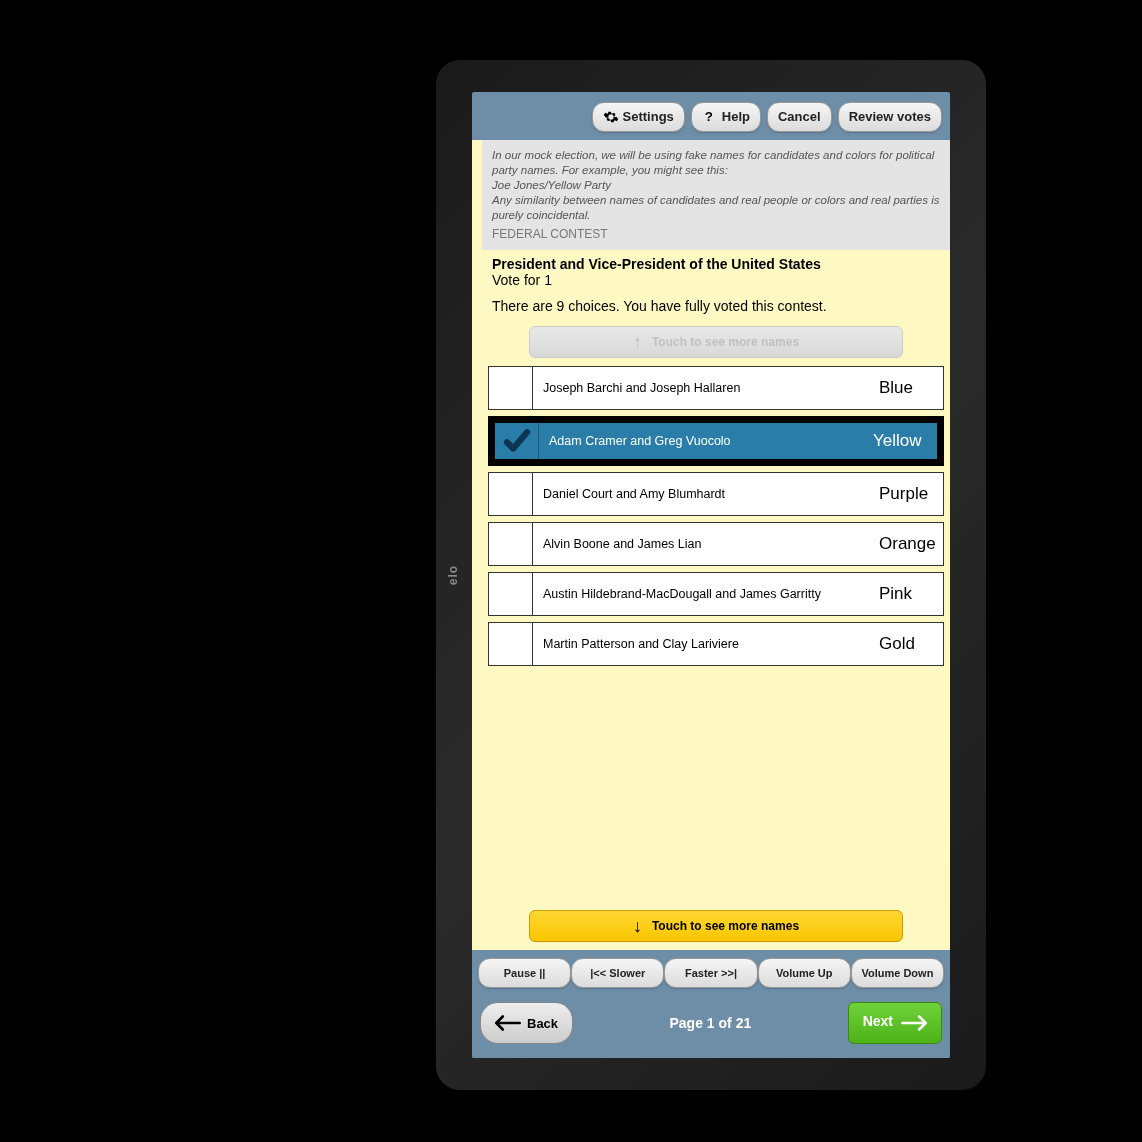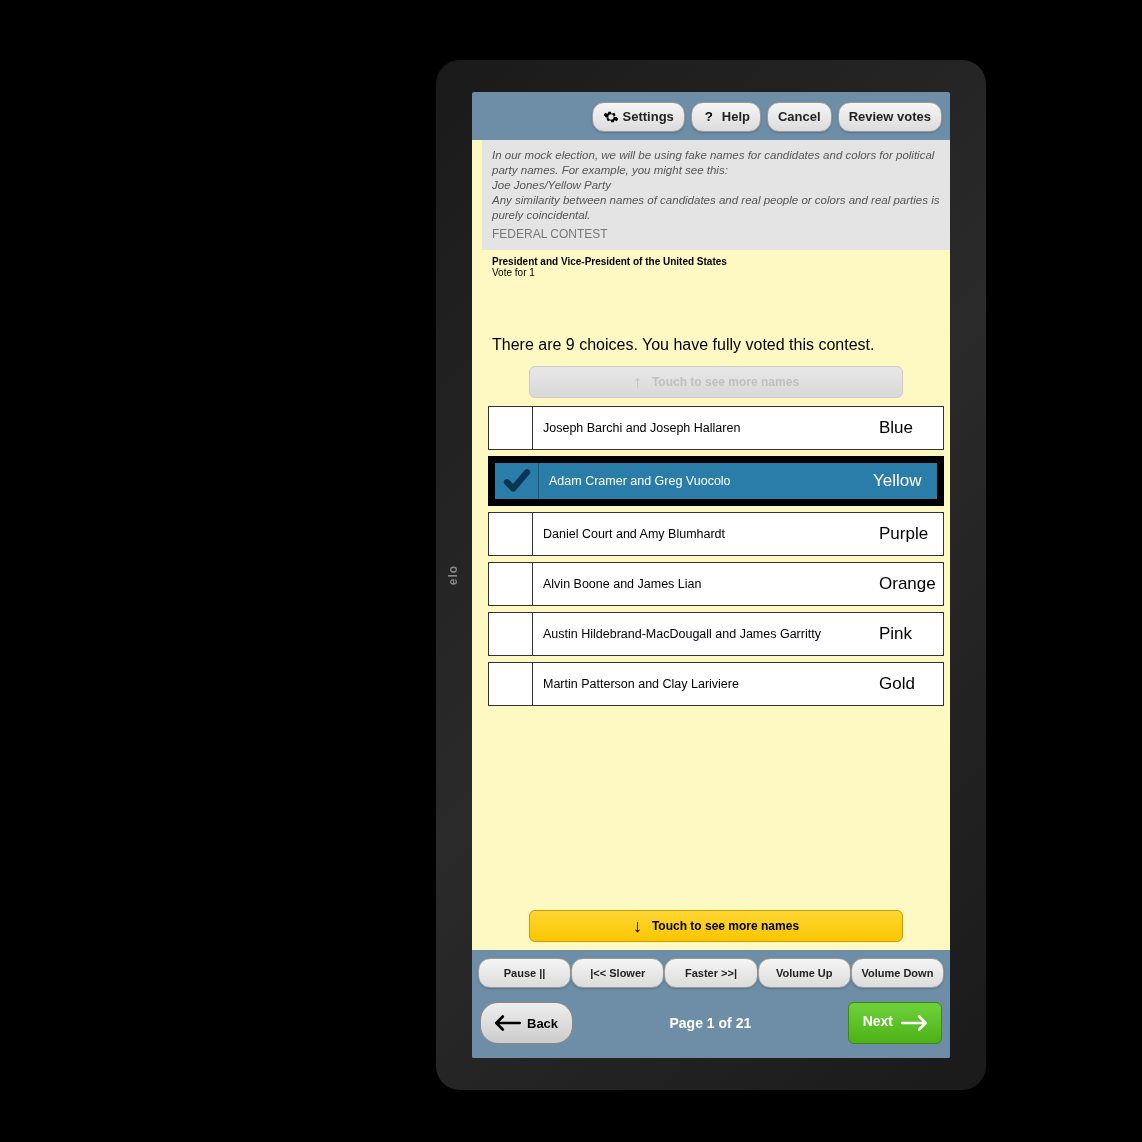--- a/index.html
+++ b/index.html
@@ -90,30 +90,29 @@
     .disclaimer .line { display: block; }
     .section-label {
       font-style: normal;
       color: #777;
       font-size: 12px;
       margin-top: 4px;
       text-transform: uppercase;
     }
     .contest-header {
       padding: 6px 10px;
-      font-size: 10px;
+      font-size: 14px;
       color: #000;
     }
     .contest-title { font-weight: bold; }
     .contest-sub { }
     .status-line {
       padding: 4px 10px 8px;
-      font-size: 16px;
+      font-size: 14px;
       color: #000;
-      margin-top: 48px;
     }
     .scroll-btn {
       margin: 4px auto 8px;
       width: 80%;
       height: 32px;
       border-radius: 6px;
       display: flex;
       align-items: center;
       justify-content: center;
       gap: 10px;

